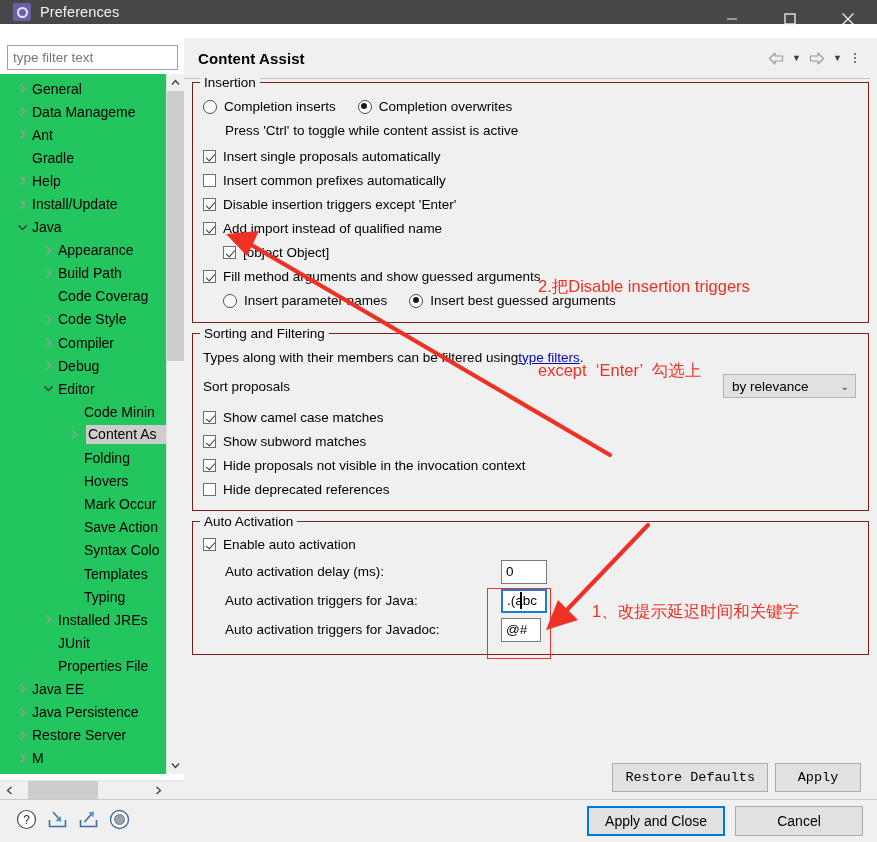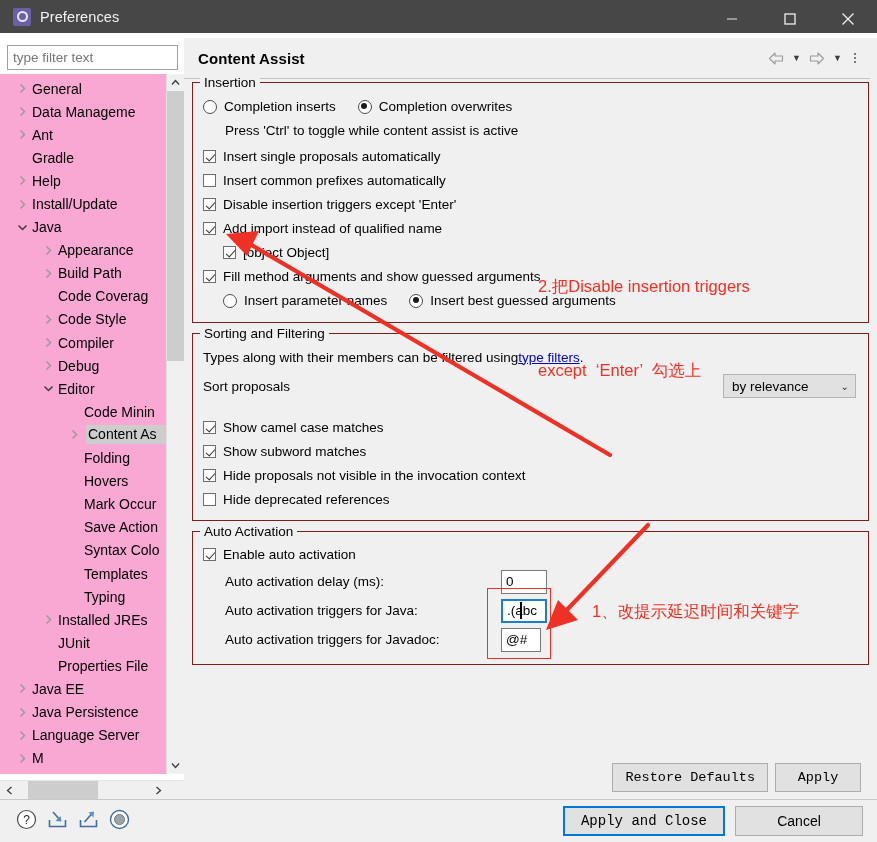--- a/index.html
+++ b/index.html
@@ -11,21 +11,21 @@
     font-family: "Liberation Sans", "DejaVu Sans", sans-serif;
     font-size: 13.5px;
     color: #000;
     overflow: hidden;
     position: relative;
     -webkit-font-smoothing: antialiased;
   }
 
   
   .titlebar {
-    height: 33px;
+    height: 24px;
     background: #474747;
     display: flex;
     align-items: center;
     position: relative;
   }
   .titlebar-icon {
     width: 18px; height: 18px;
     margin-left: 13px; margin-right: 9px;
     position: relative;
     background: #6b5fa8;
@@ -82,21 +82,21 @@
     color: #000;
     outline: none;
   }
   .filter-input::placeholder { color: #767676; opacity: 1; }
 
   .tree-wrap {
     position: absolute;
     left: 0; right: 0;
     top: 36px; bottom: 68px;
     overflow: hidden;
-    background: #f9a8d4;
+    background: #22c55e;
   }
   .tree {
     position: absolute;
     left: 0; top: 0; right: 17px; bottom: 0;
     overflow: hidden;
     padding-top: 3px;
     box-sizing: border-box;
   }
   .tree-item {
     height: 23.1px;
@@ -305,21 +305,21 @@
     font-size: 13.5px;
     min-height: 22px;
     display: flex; align-items: center;
   }
 
   
   .sort-row {
     display: flex; align-items: center;
     justify-content: space-between;
     min-height: 28px;
-    margin-top: 3px; margin-bottom: 16px;
+    margin-top: 3px; margin-bottom: 6px;
   }
   .combo {
     width: 133px; height: 24px;
     border: 1px solid #b4b4b4;
     background: #e1e1e1;
     display: flex; align-items: center;
     justify-content: space-between;
     padding: 0 6px 0 8px;
     box-sizing: border-box;
     font-size: 13.5px;
@@ -414,21 +414,21 @@
     background: #e1e1e1;
     font-family: inherit;
     font-size: 14px;
     padding: 0 16px;
     color: #000;
     cursor: default;
   }
   .btn-footer.primary {
     border: 2px solid #0078d7;
   }
-  .btn-footer.w1 { min-width: 130px; font-family: Liberation Mono, monospace; }
+  .btn-footer.w1 { min-width: 130px; }
   .btn-footer.w2 { min-width: 128px; }
 
   
   .annot-layer {
     position: absolute;
     left: 0; top: 0; width: 877px; height: 842px;
     pointer-events: none;
     z-index: 40;
   }
   .annot-text {
@@ -637,21 +637,21 @@
               </svg>
             </span>
             <span class="label">Java Persistence</span>
           </div>
           <div class="tree-item lvl1">
             <span class="twisty">
               <svg width="9" height="11" viewBox="0 0 9 11">
                 <polyline points="2.5,1.5 6.5,5.5 2.5,9.5" fill="none" stroke="#9a9a9a" stroke-width="1.5"></polyline>
               </svg>
             </span>
-            <span class="label">Language Server</span>
+            <span class="label">Restore Server</span>
           </div>
           <div class="tree-item lvl1">
             <span class="twisty">
               <svg width="9" height="11" viewBox="0 0 9 11">
                 <polyline points="2.5,1.5 6.5,5.5 2.5,9.5" fill="none" stroke="#9a9a9a" stroke-width="1.5"></polyline>
               </svg>
             </span>
             <span class="label">M</span>
           </div>
         </div>

